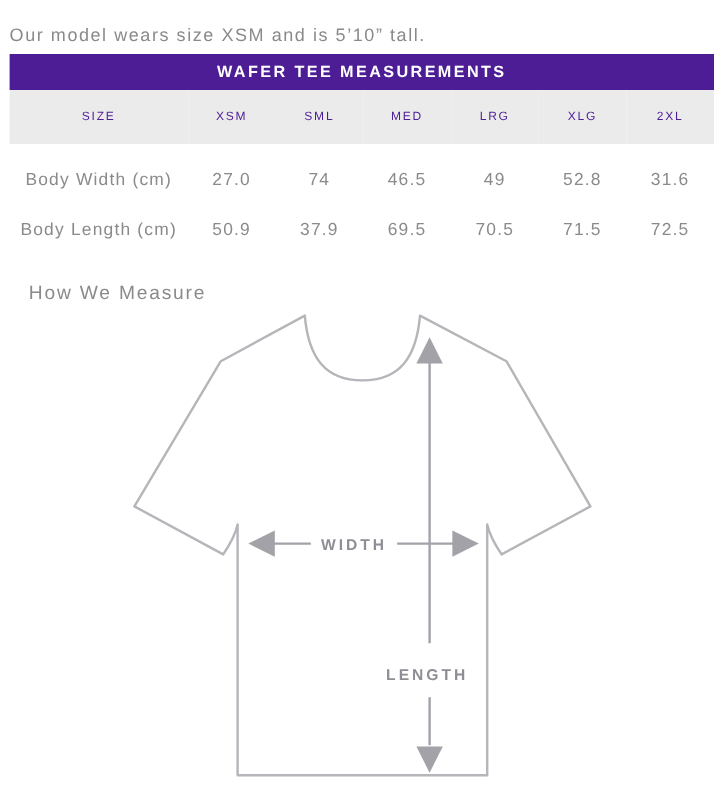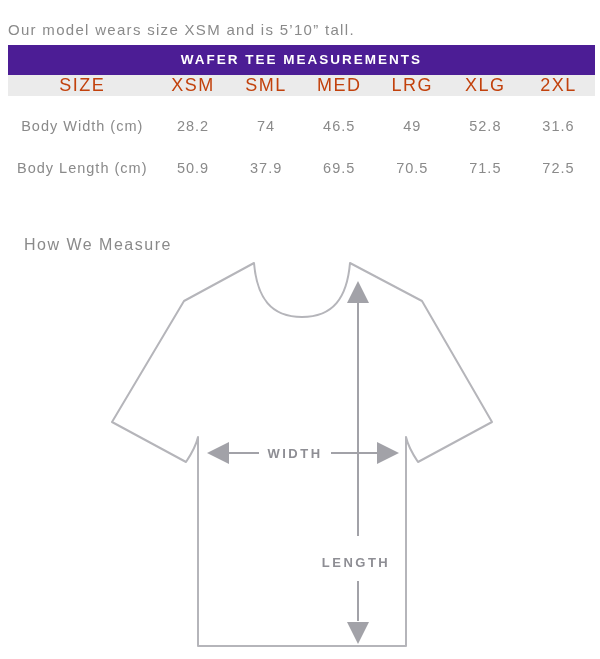--- a/index.html
+++ b/index.html
@@ -36,25 +36,25 @@
     font-size: 13.5px;
     letter-spacing: 2px;
     text-align: center;
   }
   table.size-table {
     width: 100%;
     border-collapse: collapse;
     table-layout: fixed;
   }
   table.size-table th {
-    height: 19px;
+    height: 45px;
     background: #ebebeb;
-    color: #c2410c;
+    color: #4c1d95;
     font-weight: normal;
-    font-size: 18px;
+    font-size: 10px;
     letter-spacing: 1.5px;
     text-align: center;
     vertical-align: middle;
     padding: 0;
   }
   table.size-table td {
     height: 42px;
     color: #8a8a8a;
     font-size: 14.5px;
     letter-spacing: 1px;
@@ -123,21 +123,21 @@
           <th>SML</th>
           <th>MED</th>
           <th>LRG</th>
           <th>XLG</th>
           <th>2XL</th>
         </tr>
       </thead>
       <tbody>
         <tr>
           <td>Body Width (cm)</td>
-          <td>28.2</td>
+          <td>27.0</td>
           <td>74</td>
           <td>46.5</td>
           <td>49</td>
           <td>52.8</td>
           <td>31.6</td>
         </tr>
         <tr>
           <td>Body Length (cm)</td>
           <td>50.9</td>
           <td>37.9</td>

